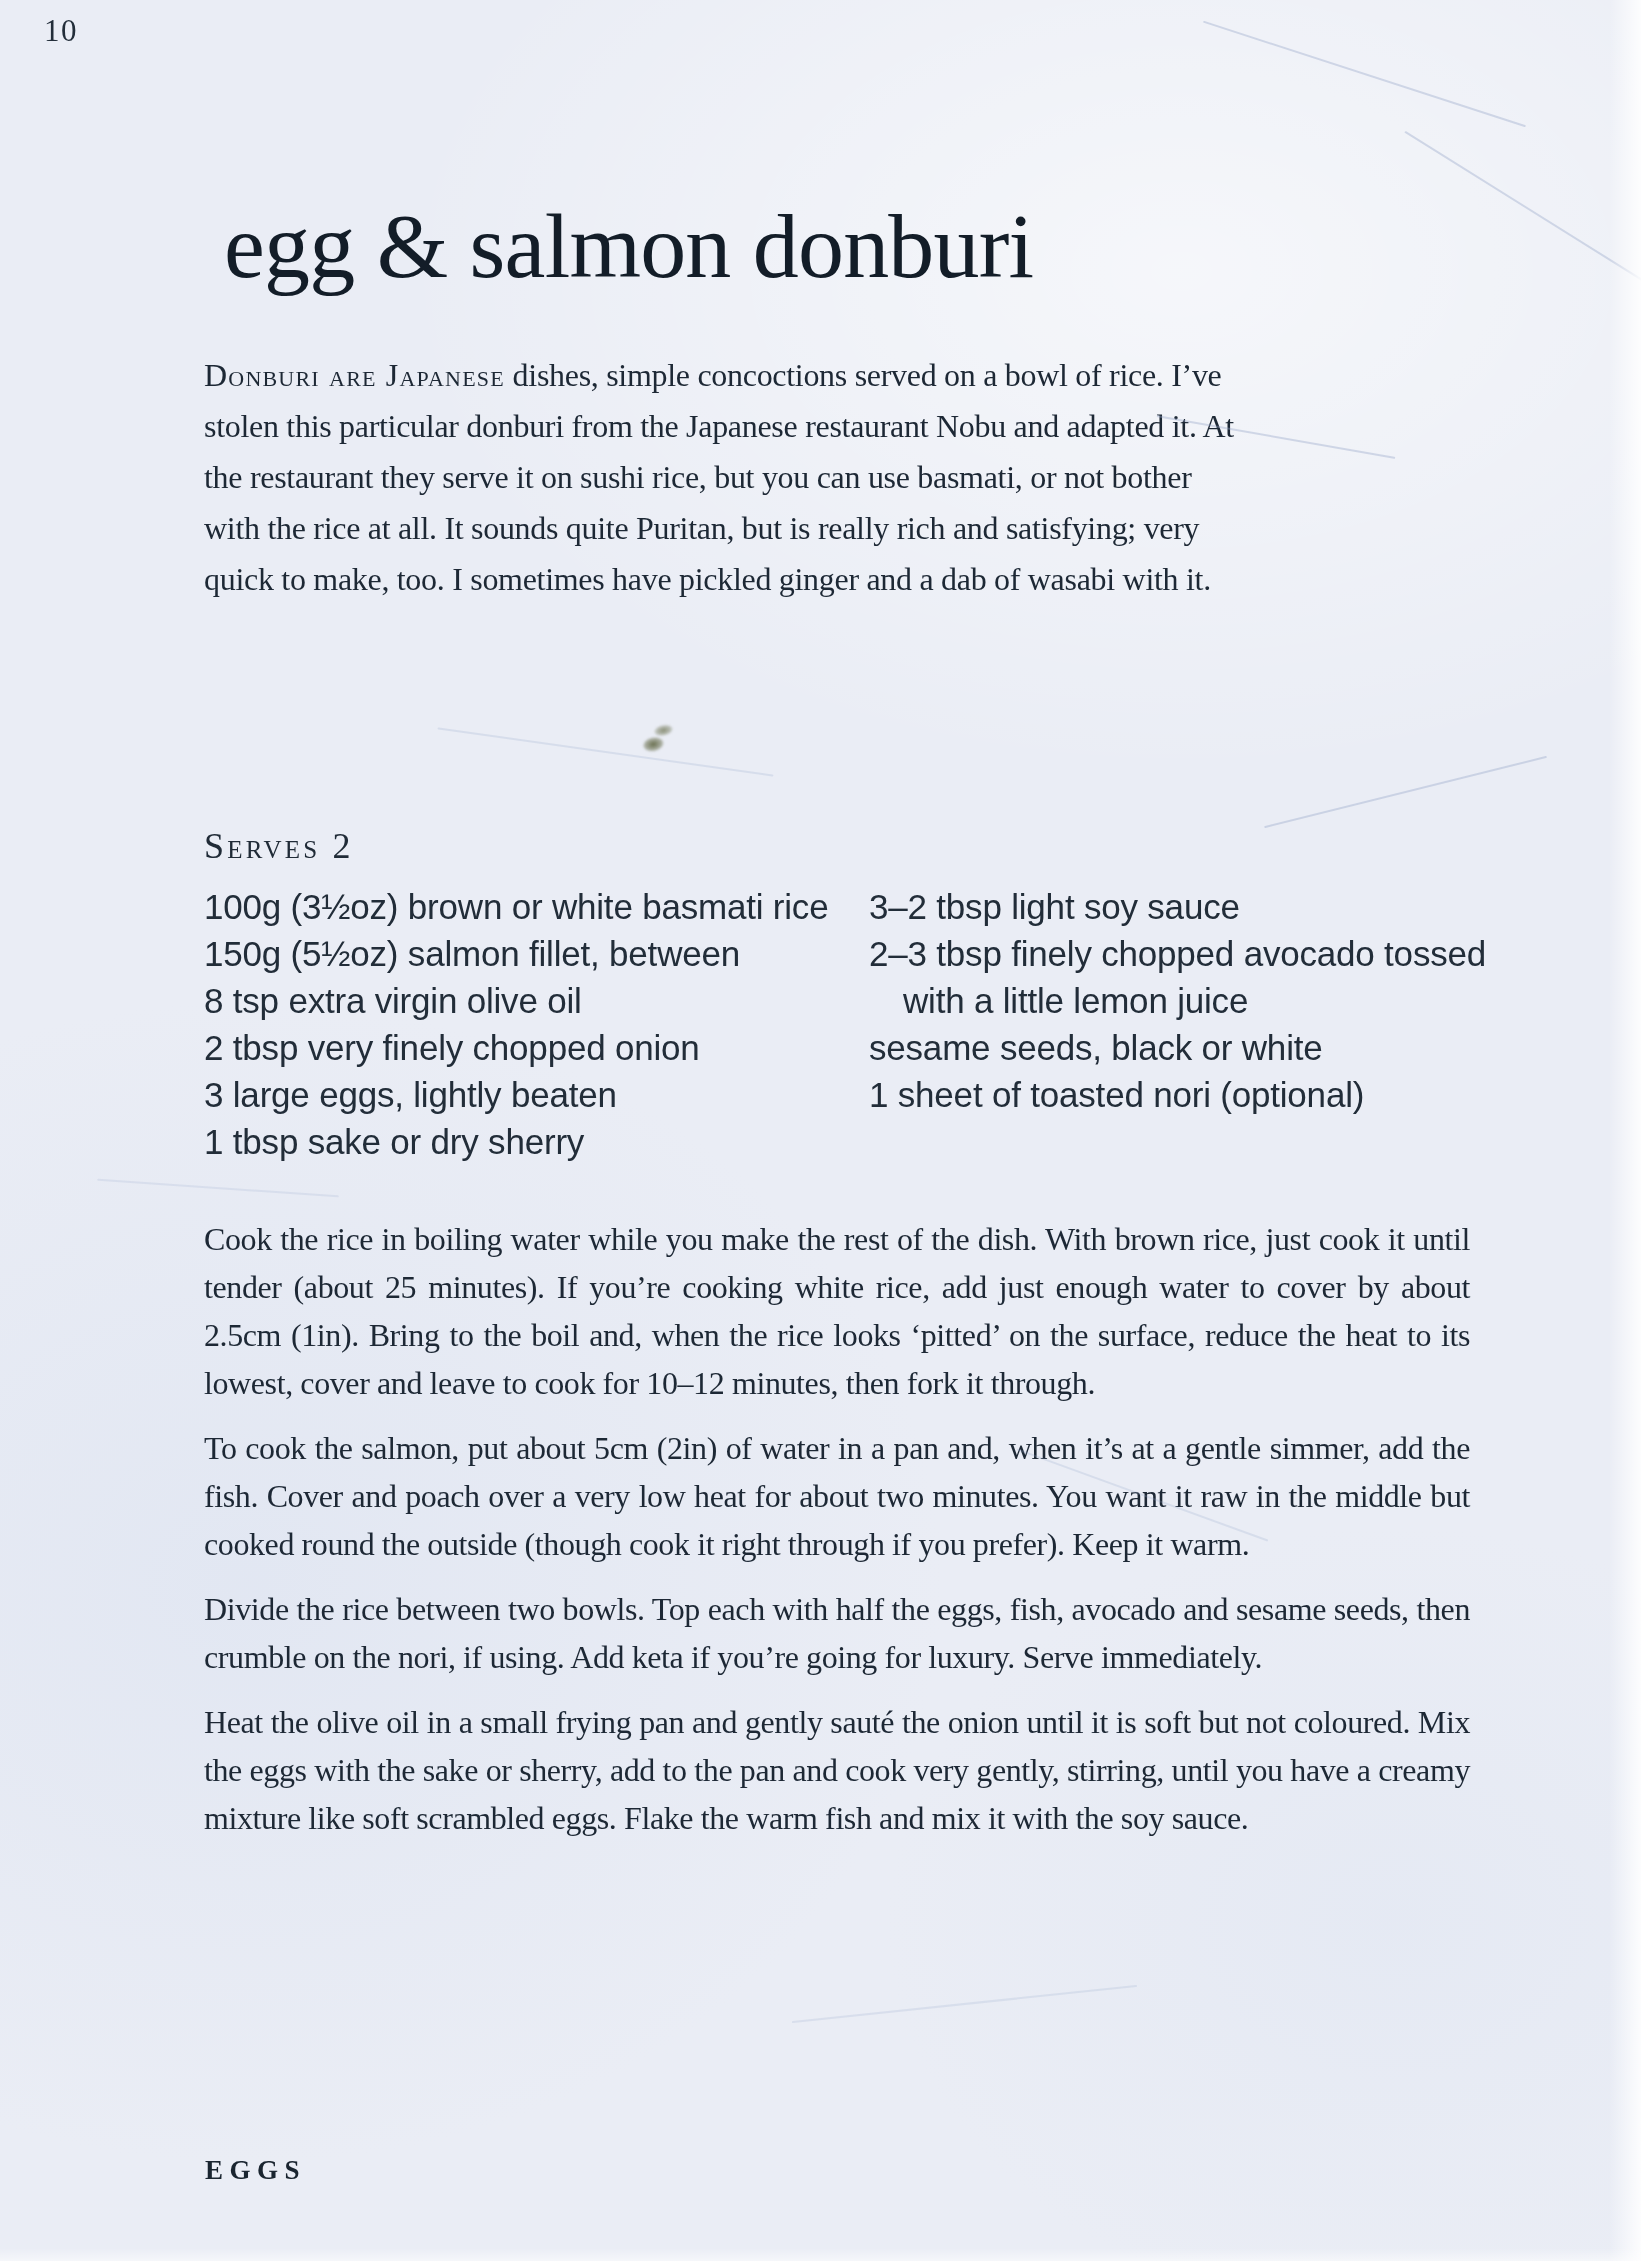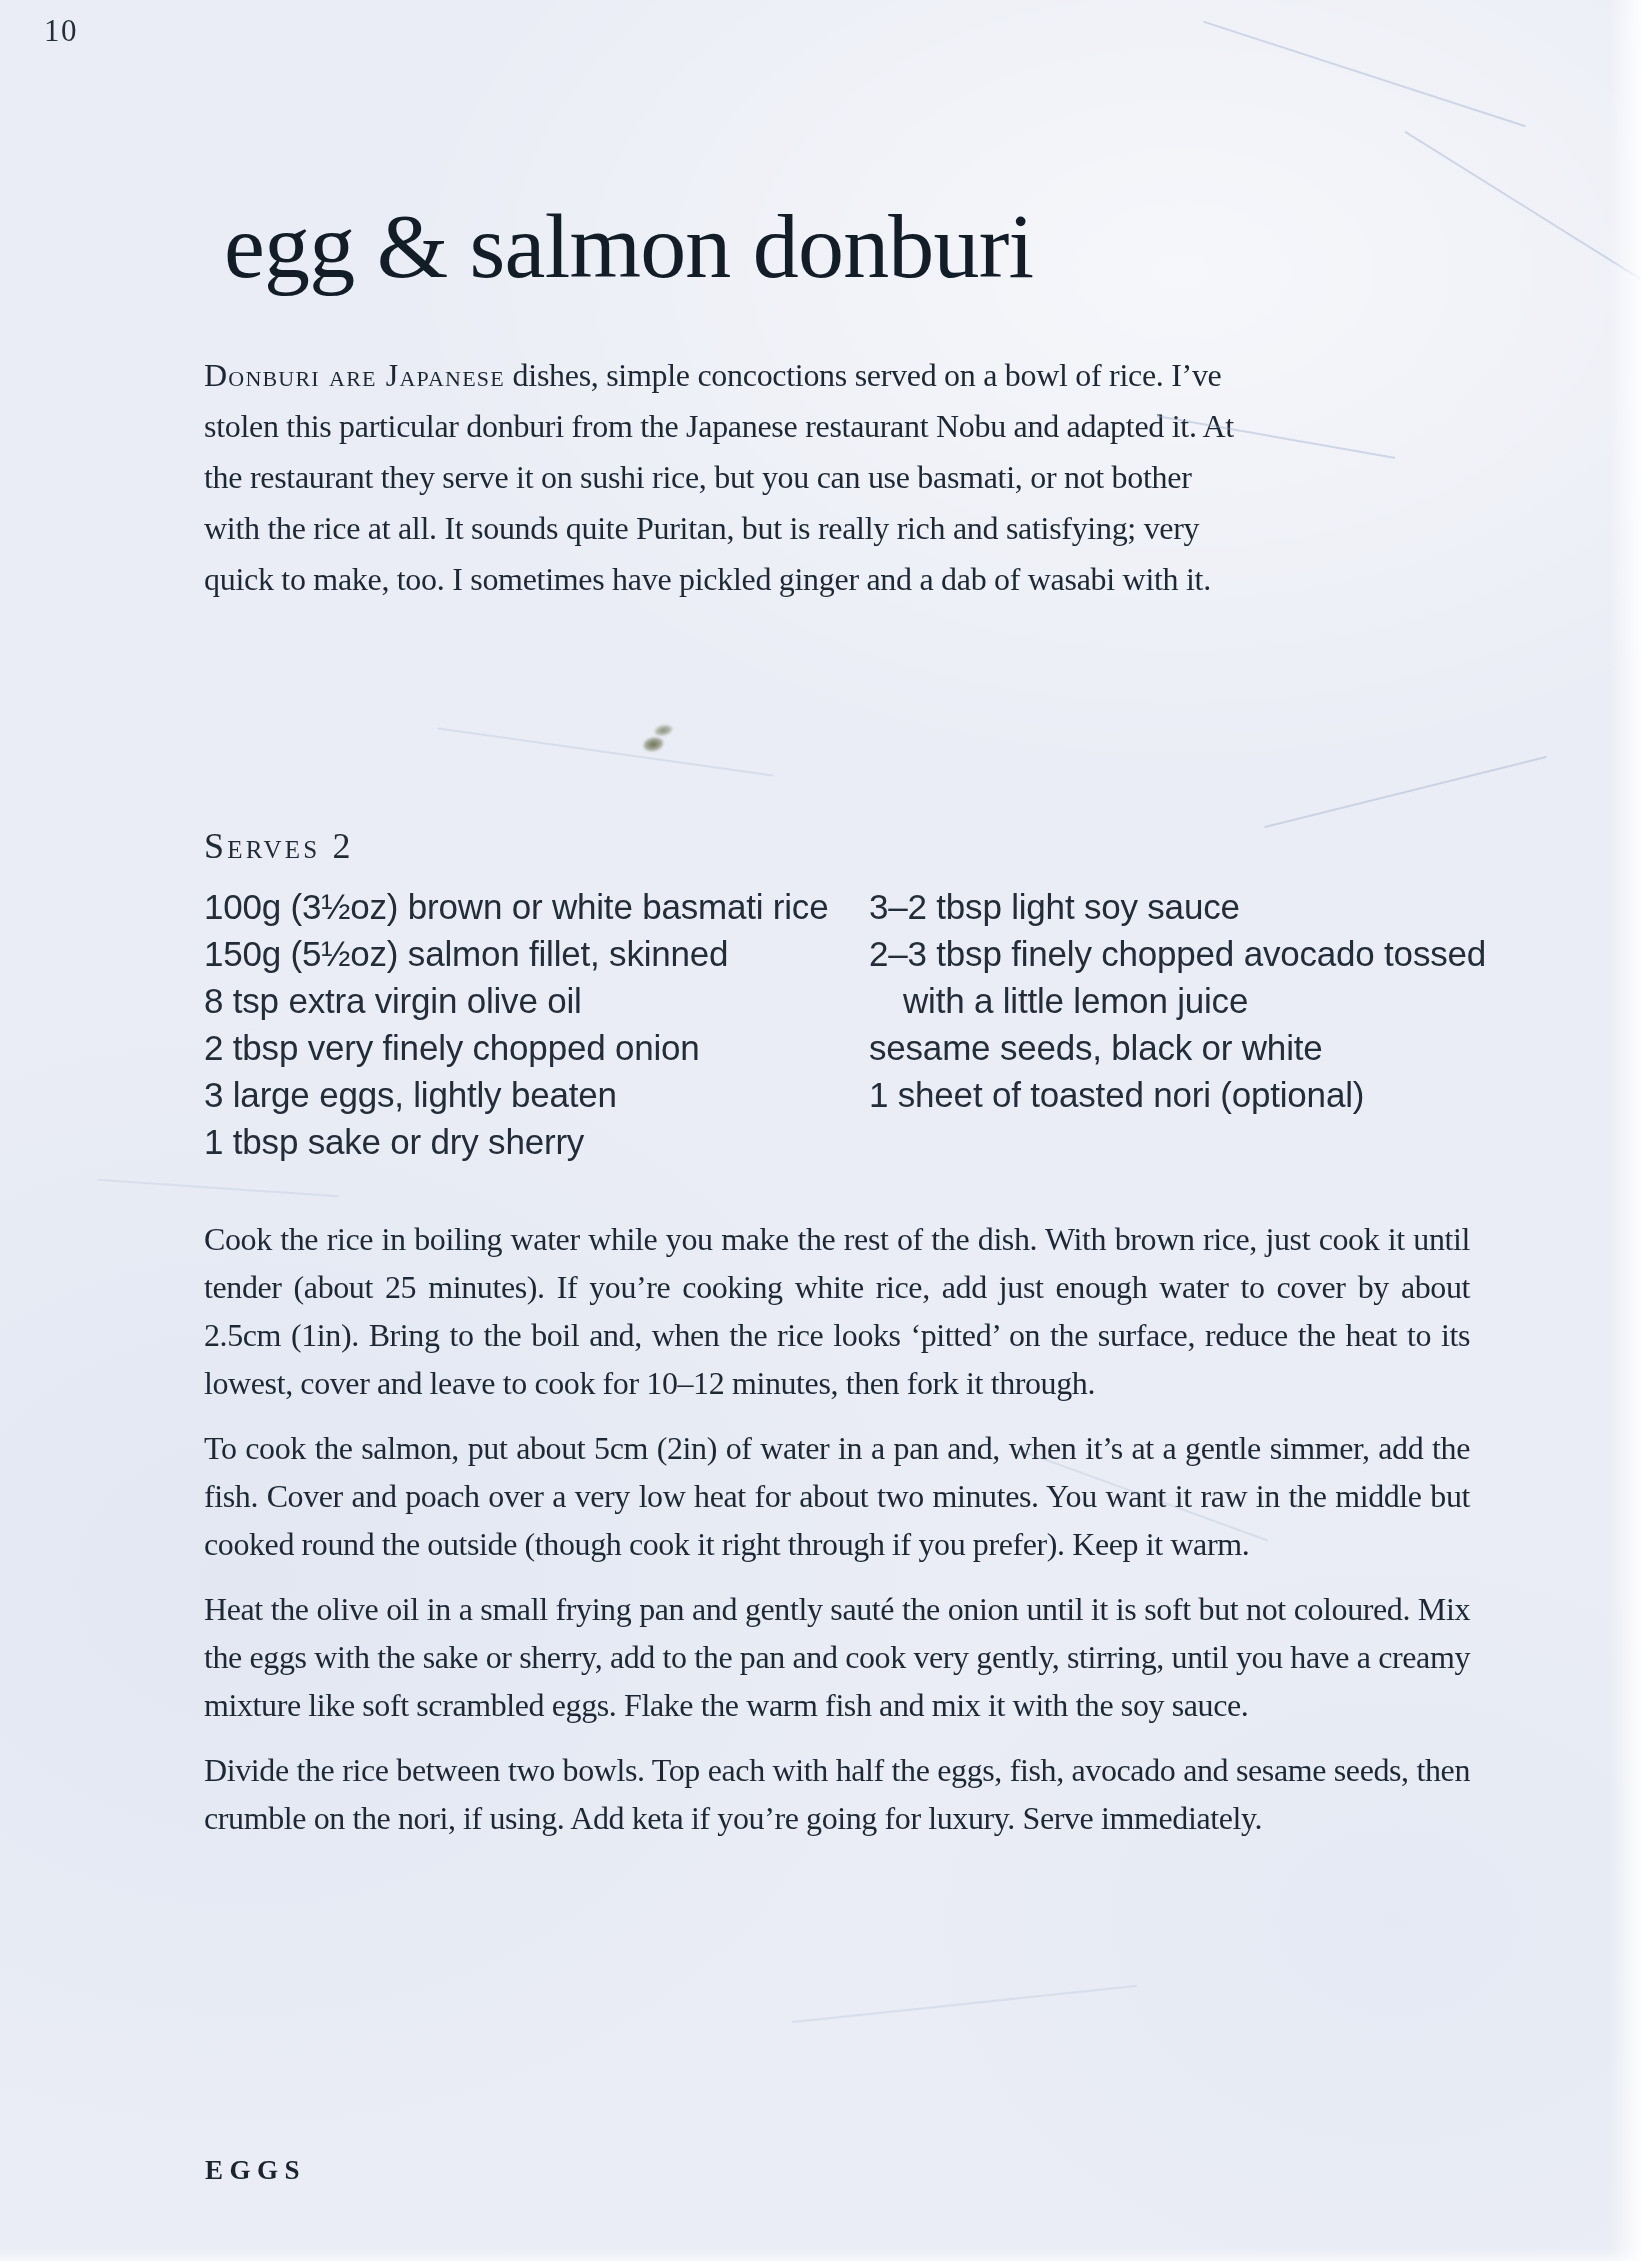--- a/index.html
+++ b/index.html
@@ -165,39 +165,39 @@
   <span class="page-number">10</span>
 
   <h1 class="recipe-title">egg &amp; salmon donburi</h1>
 
   <p class="intro"><span class="smallcaps-lead">Donburi are Japanese</span><span> dishes, simple concoctions served on a bowl of rice. I’ve stolen this particular donburi from the Japanese restaurant Nobu and adapted it. At the restaurant they serve it on sushi rice, but you can use basmati, or not bother with the rice at all. It sounds quite Puritan, but is really rich and satisfying; very quick to make, too. I sometimes have pickled ginger and a dab of wasabi with it.</span></p>
 
   <div class="serves-label">Serves 2</div>
 
   <ul class="ingredients-col ingredients-left">
     <li>100g (3½oz) brown or white basmati rice</li>
-    <li>150g (5½oz) salmon fillet, skinned</li>
+    <li>150g (5½oz) salmon fillet, between</li>
     <li>8 tsp extra virgin olive oil</li>
     <li>2 tbsp very finely chopped onion</li>
     <li>3 large eggs, lightly beaten</li>
     <li>1 tbsp sake or dry sherry</li>
   </ul>
 
   <ul class="ingredients-col ingredients-right">
     <li>3–2 tbsp light soy sauce</li>
     <li>2–3 tbsp finely chopped avocado tossed with a little lemon juice</li>
     <li>sesame seeds, black or white</li>
     <li>1 sheet of toasted nori (optional)</li>
   </ul>
 
   <div class="method">
     <p>Cook the rice in boiling water while you make the rest of the dish. With brown rice, just cook it until tender (about 25 minutes). If you’re cooking white rice, add just enough water to cover by about 2.5cm (1in). Bring to the boil and, when the rice looks ‘pitted’ on the surface, reduce the heat to its lowest, cover and leave to cook for 10–12 minutes, then fork it through.</p>
     <p>To cook the salmon, put about 5cm (2in) of water in a pan and, when it’s at a gentle simmer, add the fish. Cover and poach over a very low heat for about two minutes. You want it raw in the middle but cooked round the outside (though cook it right through if you prefer). Keep it warm.</p>
+    <p>Divide the rice between two bowls. Top each with half the eggs, fish, avocado and sesame seeds, then crumble on the nori, if using. Add keta if you’re going for luxury. Serve immediately.</p>
     <p>Heat the olive oil in a small frying pan and gently sauté the onion until it is soft but not coloured. Mix the eggs with the sake or sherry, add to the pan and cook very gently, stirring, until you have a creamy mixture like soft scrambled eggs. Flake the warm fish and mix it with the soy sauce.</p>
-    <p>Divide the rice between two bowls. Top each with half the eggs, fish, avocado and sesame seeds, then crumble on the nori, if using. Add keta if you’re going for luxury. Serve immediately.</p>
   </div>
 
   <div class="footer-section">EGGS</div>
 
   <div class="speck"></div>
   <div class="scratch s1"></div>
   <div class="scratch s2"></div>
   <div class="scratch s3"></div>
   <div class="scratch s4"></div>
   <div class="scratch s5"></div>

